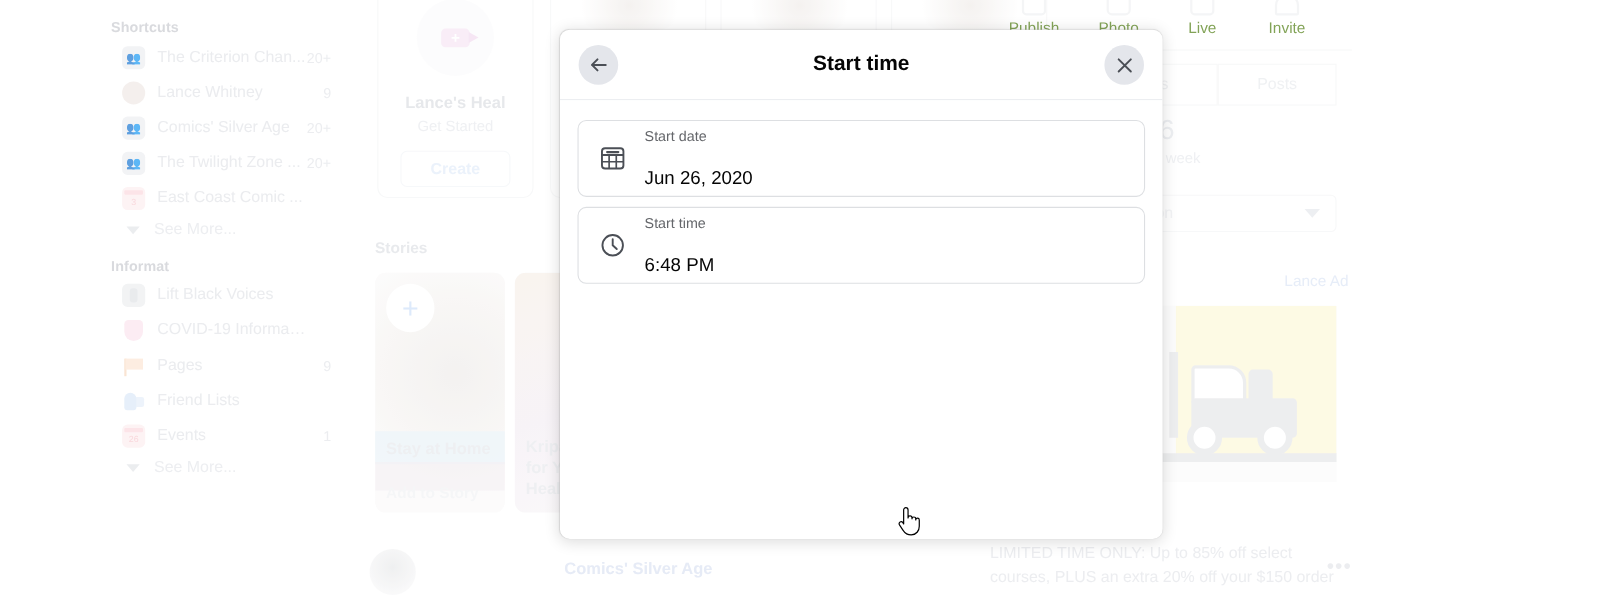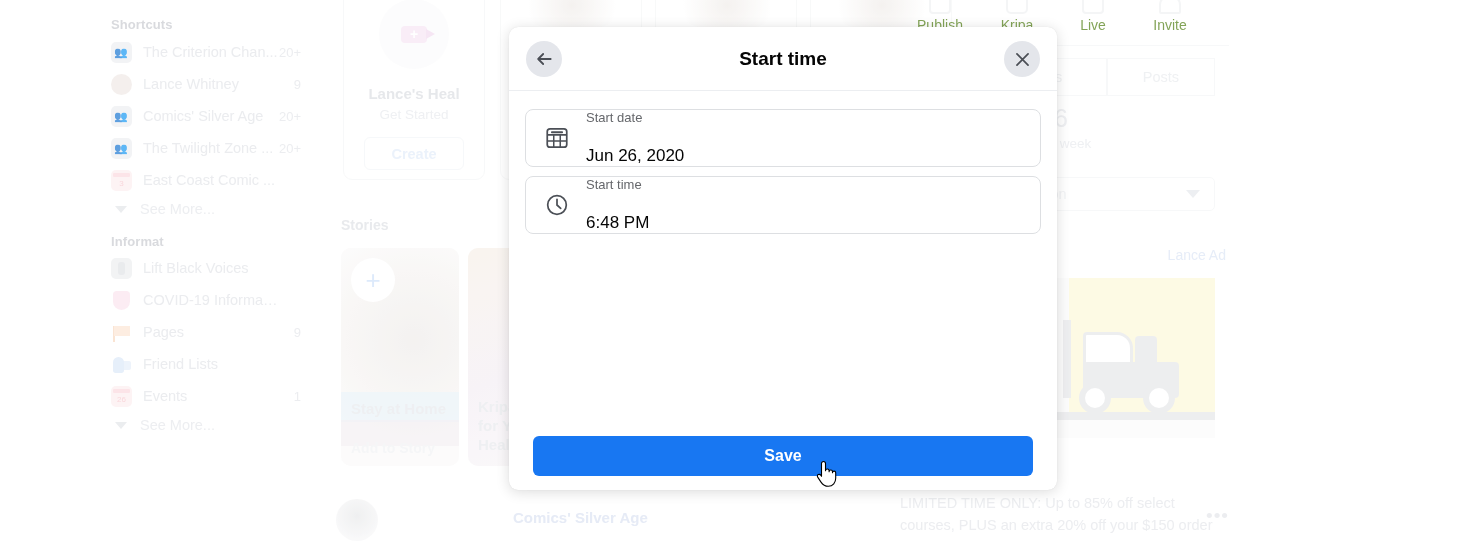--- a/index.html
+++ b/index.html
@@ -10,21 +10,21 @@
     font-family: "Liberation Sans", sans-serif;
   }
   #root { position: relative; width: 1469px; height: 541px; background: #fff; }
 
   
   .bg-layer { position: absolute; inset: 0; filter: blur(0.3px); }
 
   
   .sidebar { position: absolute; left: 0; top: 0; width: 320px; height: 541px; }
   .side-head {
-    position: absolute; left: 111px; font-size: 13px; font-weight: bold;
+    position: absolute; left: 101px; font-size: 13px; font-weight: bold;
     color: #c9cbd0; letter-spacing: .1px;
   }
   .side-item { position: absolute; left: 111px; width: 200px; height: 28px; display: flex; align-items: center; }
   .side-ic { width: 21px; height: 21px; margin-right: 11px; flex: none; border-radius: 5px; position: relative; }
   .side-lbl { font-size: 14.5px; color: #e2e4e8; white-space: nowrap; overflow: hidden; text-overflow: ellipsis; max-width: 135px; }
   .side-cnt { position: absolute; right: 10px; font-size: 13px; color: #e4e6ea; }
   .side-more { position: absolute; left: 111px; height: 26px; display: flex; align-items: center; }
   .chev { width: 0; height: 0; border-left: 6px solid transparent; border-right: 6px solid transparent;
           border-top: 7px solid #e3e5e9; margin-right: 13px; margin-left: 4px; }
   .more-lbl { font-size: 14.5px; color: #e5e7eb; }
@@ -132,21 +132,21 @@
   }
   .dlg-head { position: relative; height: 64px; border-bottom: 1px solid #eceef1; }
   .dlg-title { position: absolute; inset: 0; display: flex; align-items: center; justify-content: center;
       font-size: 19px; font-weight: bold; color: #050505; }
   .round-btn { position: absolute; top: 14px; width: 36px; height: 36px; border-radius: 50%;
       background: #e4e6eb; display: flex; align-items: center; justify-content: center; cursor: pointer; }
   .round-btn.back { left: 17px; }
   .round-btn.close { right: 17px; }
 
   .fields { padding: 18px 16px 0; }
-  .field { display: flex; align-items: center; height: 58px; border: 1px solid #dddfe2;
+  .field { display: flex; align-items: center; height: 70px; border: 1px solid #dddfe2;
       border-radius: 8px; margin-bottom: 9px; padding: 0 18px; cursor: pointer; background: #fff; }
   .f-ic { width: 26px; height: 26px; margin-right: 16px; flex: none; }
   .f-txt { display: flex; flex-direction: column; }
   .f-lbl { font-size: 13px; color: #65676b; line-height: 17px; }
   .f-val { font-size: 17px; color: #050505; line-height: 22px; margin-top: 19px; text-align: center; }
 
   .reset { margin-top: 17px; text-align: center; font-size: 16px; font-weight: bold;
       color: #1877f2; cursor: pointer; }
 
   .save {
@@ -274,21 +274,21 @@
       <div class="post-name">Comics' Silver Age</div>
       <div class="post-dots">•••</div>
     </div>
 
     <div class="tool" style="left:905px">
       <div class="tool-ic"></div>
       <div class="tool-lbl">Publish</div>
     </div>
     <div class="tool" style="left:982px">
       <div class="tool-ic" style="border-radius:5px"></div>
-      <div class="tool-lbl">Kripa</div>
+      <div class="tool-lbl">Photo</div>
     </div>
     <div class="tool" style="left:1058px">
       <div class="tool-ic"></div>
       <div class="tool-lbl">Live</div>
     </div>
     <div class="tool" style="left:1135px">
       <div class="tool-ic" style="border-radius:11px 11px 2px 2px"></div>
       <div class="tool-lbl">Invite</div>
     </div>
     <div class="rule"></div>
@@ -367,21 +367,20 @@
           <path d="M12 6.8V12l3.4 3.1" fill="none" stroke="#4b4f56" stroke-width="1.6" stroke-linecap="round"></path>
         </svg>
         <span class="f-txt">
           <span class="f-lbl">Start time</span>
           <span class="f-val">6:48 PM</span>
         </span>
       </div>
 
     </div>
 
-    <button class="save">Save</button>
   </div>
 
   <svg class="cursor" viewBox="0 0 22 30">
     <path d="M6.5 14.5V4.6c0-1.2.9-2.1 2-2.1s2 .9 2 2.1v7.2
              c0-1 .8-1.8 1.8-1.8s1.8.8 1.8 1.8v.9
              c0-1 .8-1.7 1.7-1.7s1.7.7 1.7 1.7v1
              c0-.9.7-1.6 1.6-1.6s1.6.7 1.6 1.6v5.6
              c0 4.2-2.7 8-7.4 8-4 0-5.7-1.8-7.3-4.2l-3.3-5
              c-.6-.9-.3-2 .6-2.5.9-.5 1.9-.2 2.5.6l.7 1.1z" fill="#fff" stroke="#000" stroke-width="1.1" stroke-linejoin="round"></path>
   </svg>

